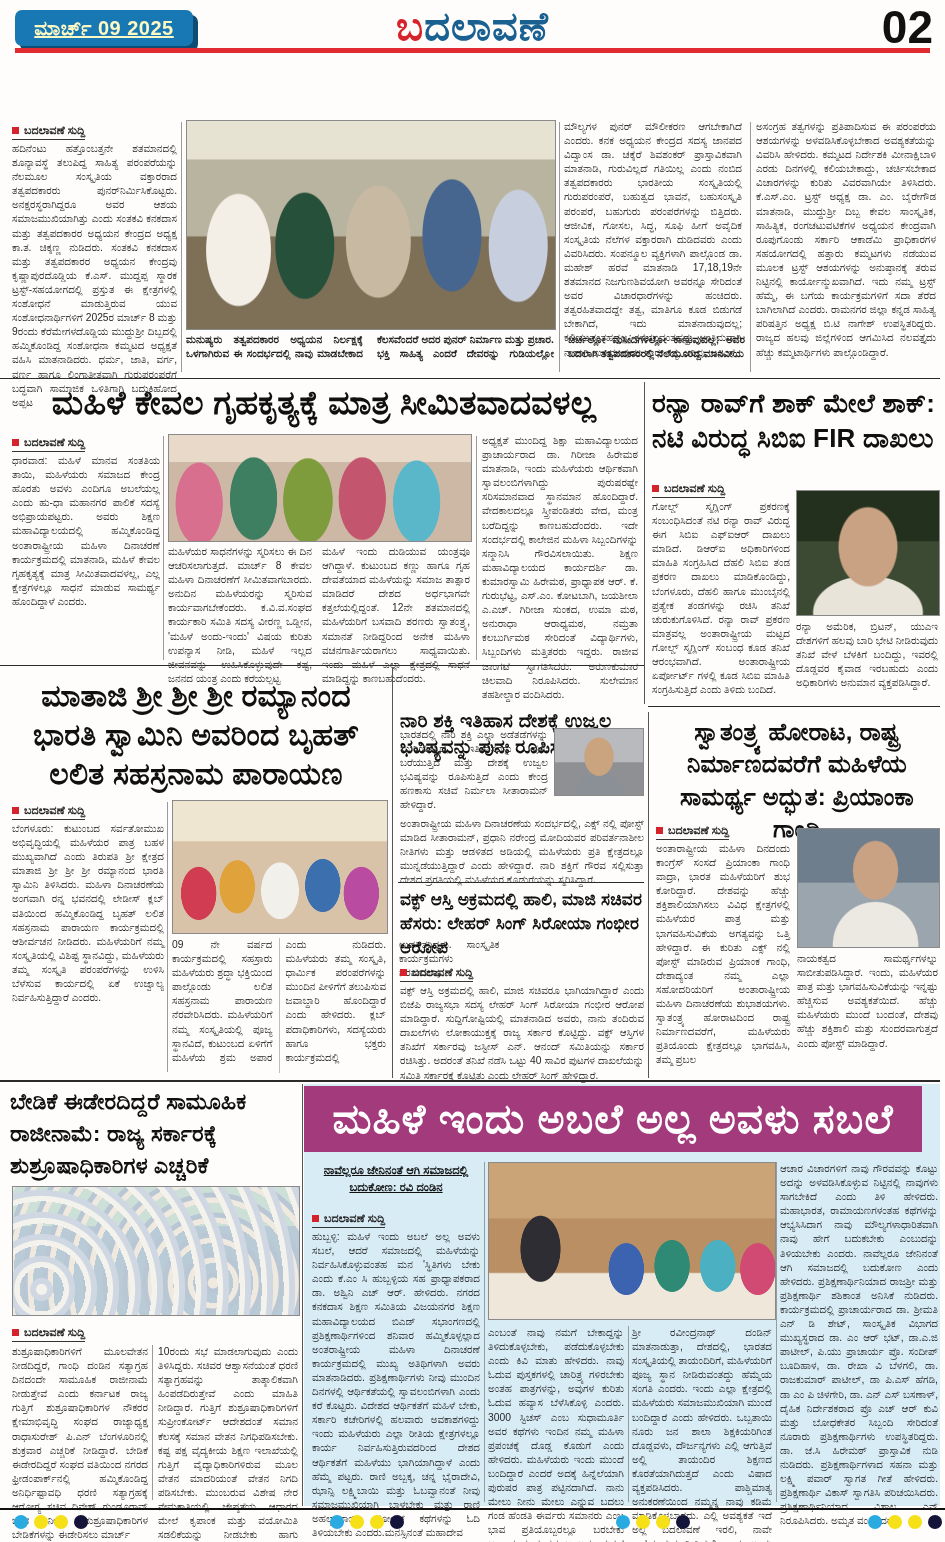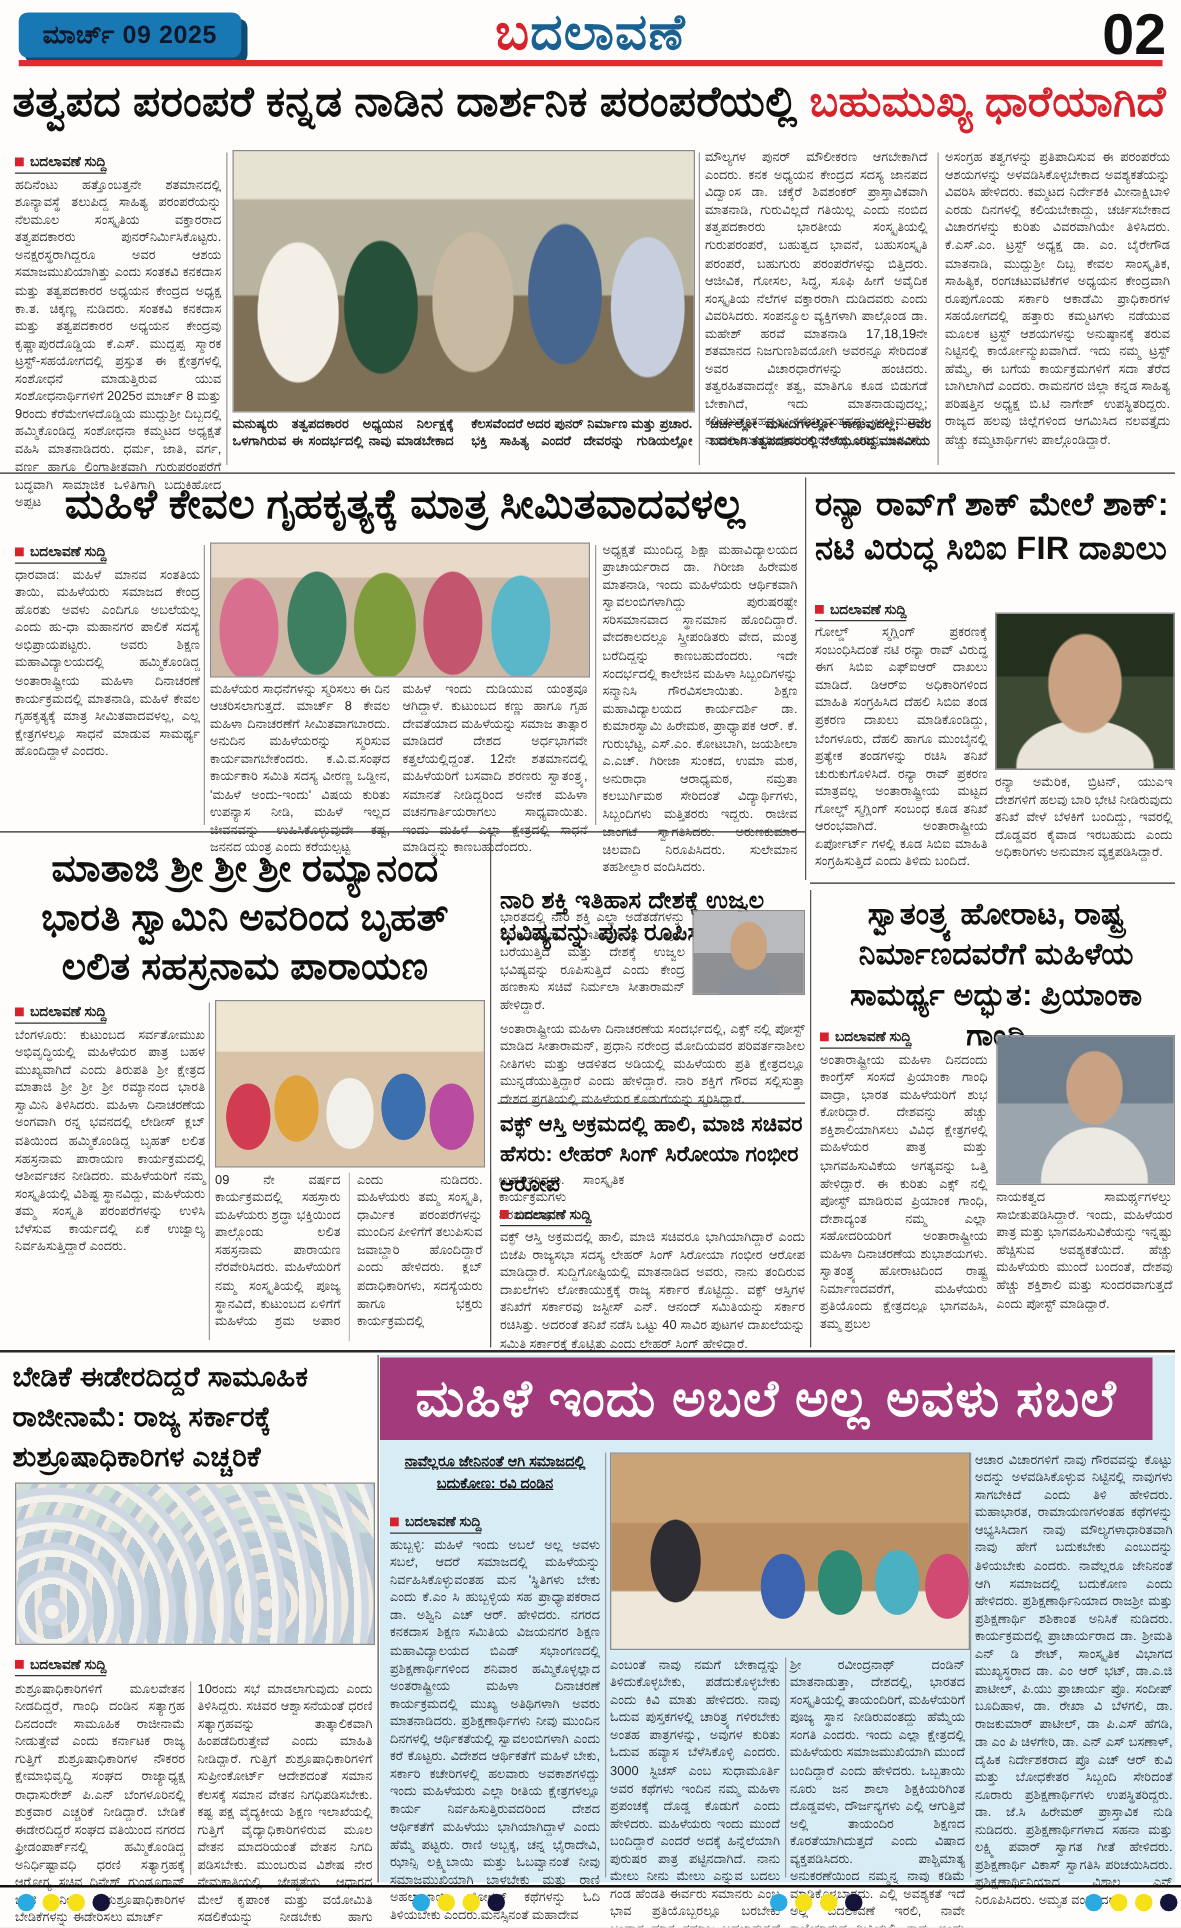--- a/index.html
+++ b/index.html
@@ -2,21 +2,21 @@
 <html><head>
 <meta charset="utf-8">
 <style>
   html,body{margin:0;padding:0;background:#e9e9e9;}
   #page{position:relative;width:945px;height:1542px;background:#fffdfb;margin:0 auto;overflow:hidden;
         font-family:"Liberation Sans","DejaVu Sans",sans-serif;color:#1c1c1c;}
   .abs{position:absolute;}
   
   .datebox{left:15px;top:10px;width:178px;height:36px;background:#1878b4;border-radius:7px;
            box-shadow:5px 5px 0 #0e4c74;display:flex;align-items:center;justify-content:center;}
-  .datebox span{color:#0f172a;font-weight:bold;font-size:20px;letter-spacing:.5px;}
+  .datebox span{color:#fef9c3;font-weight:bold;font-size:20px;letter-spacing:.5px;text-decoration:underline;}
   .masthead{left:0;top:4px;width:945px;text-align:center;font-size:40px;font-weight:800;letter-spacing:1px;}
   .m-red{color:#d6222a;}
   .m-blue{color:#1a6191;}
   .pagenum{right:12px;top:0px;font-size:46px;font-weight:800;color:#111;}
   .redrule{left:15px;top:48px;width:915px;height:5px;background:#e02b30;}
   
   .hline{background:#2b2b2b;height:1px;}
   .vline{background:#9a9a9a;width:1px;}
   
   .hl{font-weight:800;color:#101010;line-height:1.18;letter-spacing:.2px;}
@@ -93,23 +93,20 @@
 
   <div class="abs datebox">
     <span>ಮಾರ್ಚ್ 09 2025</span>
   </div>
   <div class="abs masthead">
     <span class="m-red">ಬ</span><span class="m-blue">ದಲಾವಣೆ</span>
   </div>
   <div class="abs pagenum">02</div>
   <div class="abs redrule"></div>
 
-  <div class="abs hl" style="left:10px;top:62px;width:925px;font-size:34px;">
-    <span>ತತ್ವಪದ ಪರಂಪರೆ ಕನ್ನಡ ನಾಡಿನ ದಾರ್ಶನಿಕ ಪರಂಪರೆಯಲ್ಲಿ </span><span class="red">ಬಹುಮುಖ್ಯ ಧಾರೆಯಾಗಿದೆ</span>
-  </div>
   <div class="abs" style="left:12px;top:120px;">
     <span class="byline"><span class="sq"></span><span>ಬದಲಾವಣೆ ಸುದ್ದಿ</span></span>
   </div>
   <div class="abs col" style="left:12px;top:142px;width:165px;height:232px;">ಹದಿನೆಂಟು ಹತ್ತೊಂಬತ್ತನೇ ಶತಮಾನದಲ್ಲಿ ಶೂನ್ಯಾವಸ್ಥೆ ತಲುಪಿದ್ದ ಸಾಹಿತ್ಯ ಪರಂಪರೆಯನ್ನು ನೆಲಮೂಲ ಸಂಸ್ಕೃತಿಯ ವಕ್ತಾರರಾದ ತತ್ವಪದಕಾರರು ಪುನರ್‌ನಿರ್ಮಿಸಿಕೊಟ್ಟರು. ಅನಕ್ಷರಸ್ಥರಾಗಿದ್ದರೂ ಅವರ ಆಶಯ ಸಮಾಜಮುಖಿಯಾಗಿತ್ತು ಎಂದು ಸಂತಕವಿ ಕನಕದಾಸ ಮತ್ತು ತತ್ವಪದಕಾರರ ಅಧ್ಯಯನ ಕೇಂದ್ರದ ಅಧ್ಯಕ್ಷ ಕಾ.ತ. ಚಿಕ್ಕಣ್ಣ ನುಡಿದರು.   ಸಂತಕವಿ ಕನಕದಾಸ ಮತ್ತು ತತ್ವಪದಕಾರರ ಅಧ್ಯಯನ ಕೇಂದ್ರವು ಕೃಷ್ಣಾಪುರದೊಡ್ಡಿಯ ಕೆ.ಎಸ್. ಮುದ್ದಪ್ಪ ಸ್ಮಾರಕ ಟ್ರಸ್ಟ್-ಸಹಯೋಗದಲ್ಲಿ ಪ್ರಸ್ತುತ ಈ ಕ್ಷೇತ್ರಗಳಲ್ಲಿ ಸಂಶೋಧನೆ ಮಾಡುತ್ತಿರುವ ಯುವ ಸಂಶೋಧನಾರ್ಥಿಗಳಿಗೆ 2025ರ ಮಾರ್ಚ್ 8 ಮತ್ತು 9ರಂದು ಕೆರೆಮೇಗಳದೊಡ್ಡಿಯ ಮುದ್ದುಶ್ರೀ ದಿಬ್ಬದಲ್ಲಿ ಹಮ್ಮಿಕೊಂಡಿದ್ದ ಸಂಶೋಧನಾ ಕಮ್ಮಟದ ಅಧ್ಯಕ್ಷತೆ ವಹಿಸಿ ಮಾತನಾಡಿದರು.   ಧರ್ಮ, ಜಾತಿ, ವರ್ಗ, ವರ್ಣ ಹಾಗೂ ಲಿಂಗಾತೀತವಾಗಿ ಗುರುಪರಂಪರೆಗೆ ಬದ್ಧವಾಗಿ ಸಾಮಾಜಿಕ ಒಳಿತಿಗಾಗಿ ಬದುಕಿಹೋದ ಅಪ್ಪಟ</div>
   <div class="abs photo ph-a1" style="left:186px;top:120px;width:368px;height:208px;"></div>
   <div class="abs cap" style="left:186px;top:333px;width:368px;height:42px;">ಮನುಷ್ಯರು ತತ್ವಪದಕಾರರ ಅಧ್ಯಯನ ನಿರ್ಲಕ್ಷಕ್ಕೆ ಒಳಗಾಗಿರುವ ಈ ಸಂದರ್ಭದಲ್ಲಿ ನಾವು ಮಾಡಬೇಕಾದ ಕೆಲಸವೆಂದರೆ ಅದರ ಪುನರ್ ನಿರ್ಮಾಣ ಮತ್ತು ಪ್ರಚಾರ. ಭಕ್ತಿ ಸಾಹಿತ್ಯ ಎಂದರೆ ದೇವರನ್ನು ಗುಡಿಯಲ್ಲೋ ಚರ್ಚಲ್ಲೋ ಮಸೀದಿಗಳಲ್ಲೋ ಕಾಣುವುದಲ್ಲ; ಅವರ ಬದಲಾಗಿ ತತ್ವಪದಕಾರರಲ್ಲಿ ನೆಲೆಯೂರಿದ್ದ ಮಾನವೀಯ</div>
   <div class="abs col" style="left:564px;top:120px;width:178px;height:255px;">ಮೌಲ್ಯಗಳ ಪುನರ್ ಮೌಲೀಕರಣ ಆಗಬೇಕಾಗಿದೆ ಎಂದರು.   ಕನಕ ಅಧ್ಯಯನ ಕೇಂದ್ರದ ಸದಸ್ಯ ಜಾನಪದ ವಿದ್ವಾಂಸ ಡಾ. ಚಕ್ಕೆರೆ ಶಿವಶಂಕರ್ ಪ್ರಾಸ್ತಾವಿಕವಾಗಿ ಮಾತನಾಡಿ, ಗುರುವಿಲ್ಲದೆ ಗತಿಯಿಲ್ಲ ಎಂದು ನಂಬಿದ ತತ್ವಪದಕಾರರು ಭಾರತೀಯ ಸಂಸ್ಕೃತಿಯಲ್ಲಿ ಗುರುಪರಂಪರೆ, ಬಹುತ್ವದ ಭಾವನೆ, ಬಹುಸಂಸ್ಕೃತಿ ಪರಂಪರೆ, ಬಹುಗುರು ಪರಂಪರೆಗಳನ್ನು ಬಿತ್ತಿದರು. ಆಜೀವಿಕ, ಗೋಸಲ, ಸಿದ್ಧ, ಸೂಫಿ ಹೀಗೆ ಅವೈದಿಕ ಸಂಸ್ಕೃತಿಯ ನೆಲೆಗಳ ವಕ್ತಾರರಾಗಿ ದುಡಿದವರು ಎಂದು ವಿವರಿಸಿದರು.   ಸಂಪನ್ಮೂಲ ವ್ಯಕ್ತಿಗಳಾಗಿ ಪಾಲ್ಗೊಂಡ ಡಾ. ಮಹೇಶ್ ಹರವೆ ಮಾತನಾಡಿ 17,18,19ನೇ ಶತಮಾನದ ನಿಜಗುಣಶಿವಯೋಗಿ ಅವರನ್ನೂ ಸೇರಿದಂತೆ ಅವರ ವಿಚಾರಧಾರೆಗಳನ್ನು ಹಂಚಿದರು. ತತ್ವರಹಿತವಾದದ್ದೇ ತತ್ವ, ಮಾತಿಗೂ ಕೂಡ ಬಿಡುಗಡೆ ಬೇಕಾಗಿದೆ, ಇದು ಮಾತನಾಡುವುದಲ್ಲ; ಕಲಿಯುವಂತಹದ್ದಲ್ಲ; ಕಳೆಯುವಂತಹದ್ದು, ಅಂತಿಮವಾಗಿ ನಾವಾಗಿ ಉಳಿಯುವುದು. ಗುರು ಸತ್ಯ, ಅರಿವು, ಅಹಿಂಸೆ,</div>
   <div class="abs col" style="left:756px;top:120px;width:180px;height:255px;">ಅಸಂಗ್ರಹ ತತ್ವಗಳನ್ನು ಪ್ರತಿಪಾದಿಸುವ ಈ ಪರಂಪರೆಯ ಆಶಯಗಳನ್ನು ಅಳವಡಿಸಿಕೊಳ್ಳಬೇಕಾದ ಅವಶ್ಯಕತೆಯನ್ನು ವಿವರಿಸಿ ಹೇಳಿದರು. ಕಮ್ಮಟದ ನಿರ್ದೇಶಕಿ ಮೀನಾಕ್ಷಿಬಾಳಿ ಎರಡು ದಿನಗಳಲ್ಲಿ ಕಲಿಯಬೇಕಾದ್ದು, ಚರ್ಚಿಸಬೇಕಾದ ವಿಚಾರಗಳನ್ನು ಕುರಿತು ವಿವರವಾಗಿಯೇ ತಿಳಿಸಿದರು.   ಕೆ.ಎಸ್.ಎಂ. ಟ್ರಸ್ಟ್ ಅಧ್ಯಕ್ಷ ಡಾ. ಎಂ. ಬೈರೇಗೌಡ ಮಾತನಾಡಿ, ಮುದ್ದುಶ್ರೀ ದಿಬ್ಬ ಕೇವಲ ಸಾಂಸ್ಕೃತಿಕ, ಸಾಹಿತ್ಯಿಕ, ರಂಗಚಟುವಟಿಕೆಗಳ ಅಧ್ಯಯನ ಕೇಂದ್ರವಾಗಿ ರೂಪುಗೊಂಡು ಸರ್ಕಾರಿ ಆಕಾಡೆಮಿ ಪ್ರಾಧಿಕಾರಗಳ ಸಹಯೋಗದಲ್ಲಿ ಹತ್ತಾರು ಕಮ್ಮಟಗಳು ನಡೆಯುವ ಮೂಲಕ ಟ್ರಸ್ಟ್ ಆಶಯಗಳನ್ನು ಅನುಷ್ಠಾನಕ್ಕೆ ತರುವ ನಿಟ್ಟಿನಲ್ಲಿ ಕಾರ್ಯೋನ್ಮುಖವಾಗಿದೆ.   ಇದು ನಮ್ಮ ಟ್ರಸ್ಟ್ ಹೆಮ್ಮೆ, ಈ ಬಗೆಯ ಕಾರ್ಯಕ್ರಮಗಳಿಗೆ ಸದಾ ತೆರೆದ ಬಾಗಿಲಾಗಿದೆ ಎಂದರು. ರಾಮನಗರ ಜಿಲ್ಲಾ ಕನ್ನಡ ಸಾಹಿತ್ಯ ಪರಿಷತ್ತಿನ ಅಧ್ಯಕ್ಷ ಬಿ.ಟಿ ನಾಗೇಶ್ ಉಪಸ್ಥಿತರಿದ್ದರು.   ರಾಜ್ಯದ ಹಲವು ಜಿಲ್ಲೆಗಳಿಂದ ಆಗಮಿಸಿದ ನಲವತ್ತೈದು ಹೆಚ್ಚು ಕಮ್ಮಟಾರ್ಥಿಗಳು ಪಾಲ್ಗೊಂಡಿದ್ದಾರೆ.</div>
   <div class="abs vline" style="left:181px;top:122px;height:250px;"></div>
   <div class="abs vline" style="left:559px;top:122px;height:250px;"></div>

